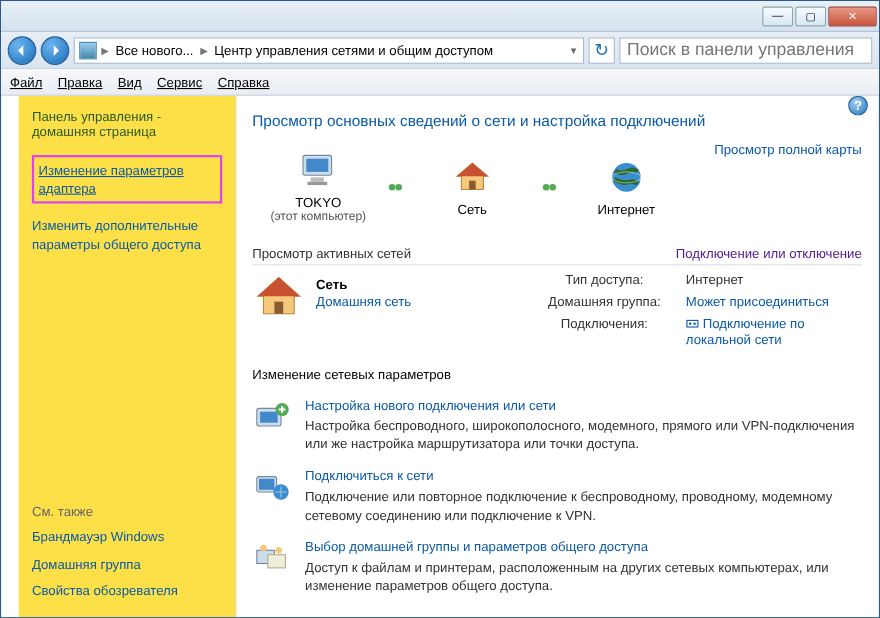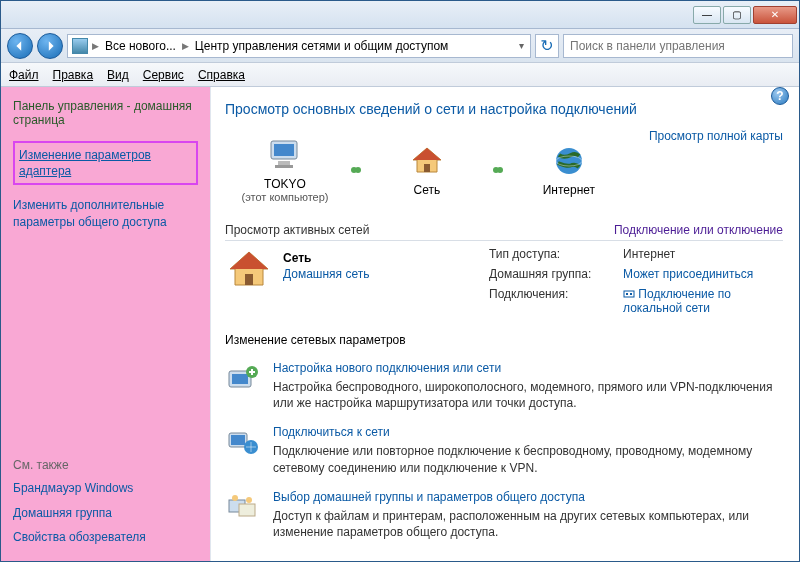--- a/index.html
+++ b/index.html
@@ -9,26 +9,26 @@
 .win-btn { width: 28px; height: 18px; margin-left: 2px; border: 1px solid #8aa; background: linear-gradient(#f7fbff,#d9e6f2); display:flex; align-items:center; justify-content:center; border-radius:2px; cursor:pointer; font-size:10px; }
 .win-btn.close { background: linear-gradient(#e89a88,#c9533b); border-color:#a04030; color:#fff; width:44px; }
 .navbar { height: 34px; background: linear-gradient(#e8eef6, #dae4ef); display:flex; align-items:center; padding: 0 6px; gap:4px; border-bottom:1px solid #c0cbda; }
 .nav-btn { width:26px; height:26px; border-radius:50%; background: radial-gradient(circle at 35% 30%, #6eb5f0, #1a6db6); border:1px solid #1a5a9a; display:flex; align-items:center; justify-content:center; color:#fff; cursor:pointer; }
 .nav-btn svg { width:12px; height:12px; fill:#fff; }
 .path { flex:1; height:24px; border:1px solid #a7b8d0; background:#fff; display:flex; align-items:center; padding:0 4px; font-size:12px; gap:2px; }
 .path-icon { width:16px; height:16px; background:linear-gradient(#9ce,#48a); border:1px solid #48a; }
 .path span { padding:0 2px; }
 .path .chev { color:#777; font-size:9px; }
 .refresh-btn { width:24px; height:24px; border:1px solid #a7b8d0; background:#fff; display:flex; align-items:center; justify-content:center; color:#1a6db6; cursor:pointer; }
-.search { width:230px; height:24px; border:1px solid #a7b8d0; background:#fff; padding:0 6px; font-size:12px; color:#888; }
+.search { width:230px; height:24px; border:1px solid #a7b8d0; background:#fff; padding:0 6px; font-size:16px; color:#888; }
 .menubar { height:24px; background: linear-gradient(#f6f8fb, #e9edf3); border-bottom:1px solid #c0cbda; display:flex; align-items:center; padding:0 8px; gap:14px; font-size:12px;text-align:right; }
 .menu-item { cursor:pointer; }
 .menu-item .ul { text-decoration:underline; }
 .body { flex:1; display:flex; overflow:hidden; }
-.sidebar { width:210px; padding:12px; background:#f9a8d4; border-right:1px solid #e0e6ee; font-size:12px; display:flex; flex-direction:column; }
+.sidebar { width:210px; padding:12px; background:#fde047; border-right:1px solid #e0e6ee; font-size:12px; display:flex; flex-direction:column;margin-left:16px; }
 .sidebar .heading { color:#2a5a2a; margin-bottom:6px; }
 .sidebar .link { color:#0b5aa5; cursor:pointer; margin:8px 0 4px; line-height:1.35; }
 .sidebar .link.highlight { border:2px solid #d946ef; padding:4px; text-decoration:underline; }
 .see-also { margin-top:auto; font-size:12px; }
 .see-also .hdr { color:#666; margin-bottom:6px; }
 .main { flex:1; padding:14px 16px 14px 14px; font-size:12px; overflow:auto; }
 .main h2 { color:#0b5aa5; font-size:14px; font-weight:normal; margin-bottom:12px; }
 .map-row { display:flex; align-items:center; gap:10px; margin:8px 0 4px; }
 .map-node { display:flex; flex-direction:column; align-items:center; width:120px; }
 .map-node .lbl { margin-top:4px; }
@@ -39,21 +39,21 @@
 .full-map { color:#0b5aa5; cursor:pointer; white-space:nowrap; margin-left:20px; }
 .section-head { display:flex; justify-content:space-between; align-items:center; margin:16px 0 6px; padding-bottom:3px; border-bottom:1px solid #d8dee6;}
 .section-head .t { color:#333; }
 .section-head .r { color:#4c1d95; cursor:pointer; }
 .net-block { display:flex; gap:10px; }
 .net-left { display:flex; gap:10px; align-items:flex-start; }
 .net-info { display:flex; flex-direction:column; gap:2px; margin-top:4px; }
 .net-info .name { font-weight:bold; }
 .net-info .type { color:#555; }
 .net-props { margin-left:auto; display:grid; grid-template-columns:120px 160px; row-gap:6px; column-gap:14px; }
-.net-props .k { color:#333; }
+.net-props .k { color:#333;text-align:center; }
 .net-props .v { color:#333; }
 .net-props .v.link { color:#0b5aa5; cursor:pointer; }
 .task { display:flex; gap:12px; margin:14px 0; }
 .task .txt .tl { color:#0b5aa5; cursor:pointer; margin-bottom:4px; }
 .task .txt .td { color:#333; line-height:1.35; }
 .icon-box { width:36px; height:36px; display:flex; align-items:center; justify-content:center; flex-shrink:0; }
 .subhead { margin:18px 0 8px; }
 .monitor-icon svg, .house-small svg, .globe-icon svg { display:block; }
 .help-icon { position:absolute; right:10px; width:18px; height:18px; border-radius:50%; background:radial-gradient(circle at 35% 30%,#9ecaf0,#2a7ac0); color:#fff; font-size:12px; font-weight:bold; display:flex; align-items:center; justify-content:center; border:1px solid #1a5a9a; cursor:pointer; }
 .main-wrap { position:relative; flex:1; display:flex; }

